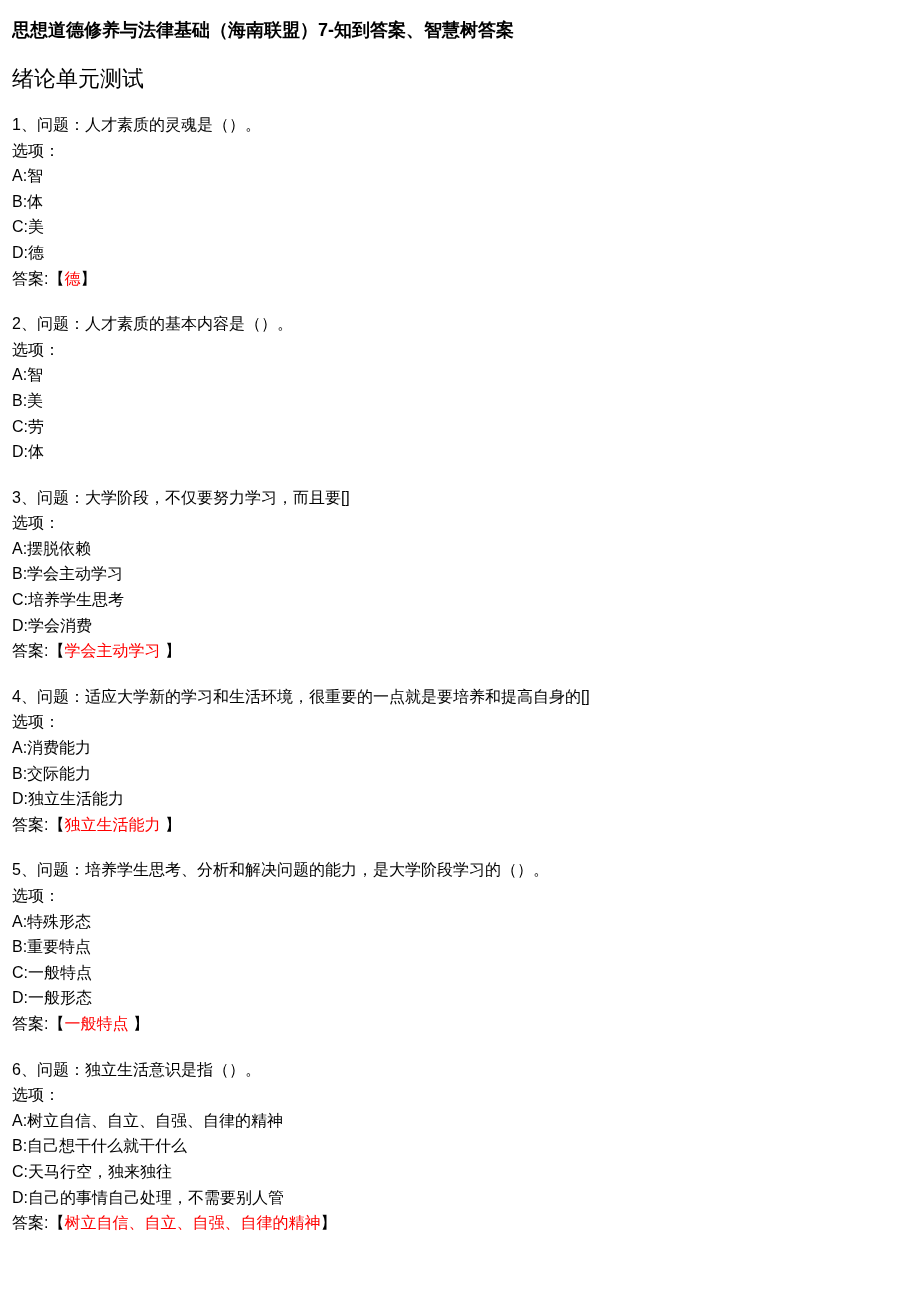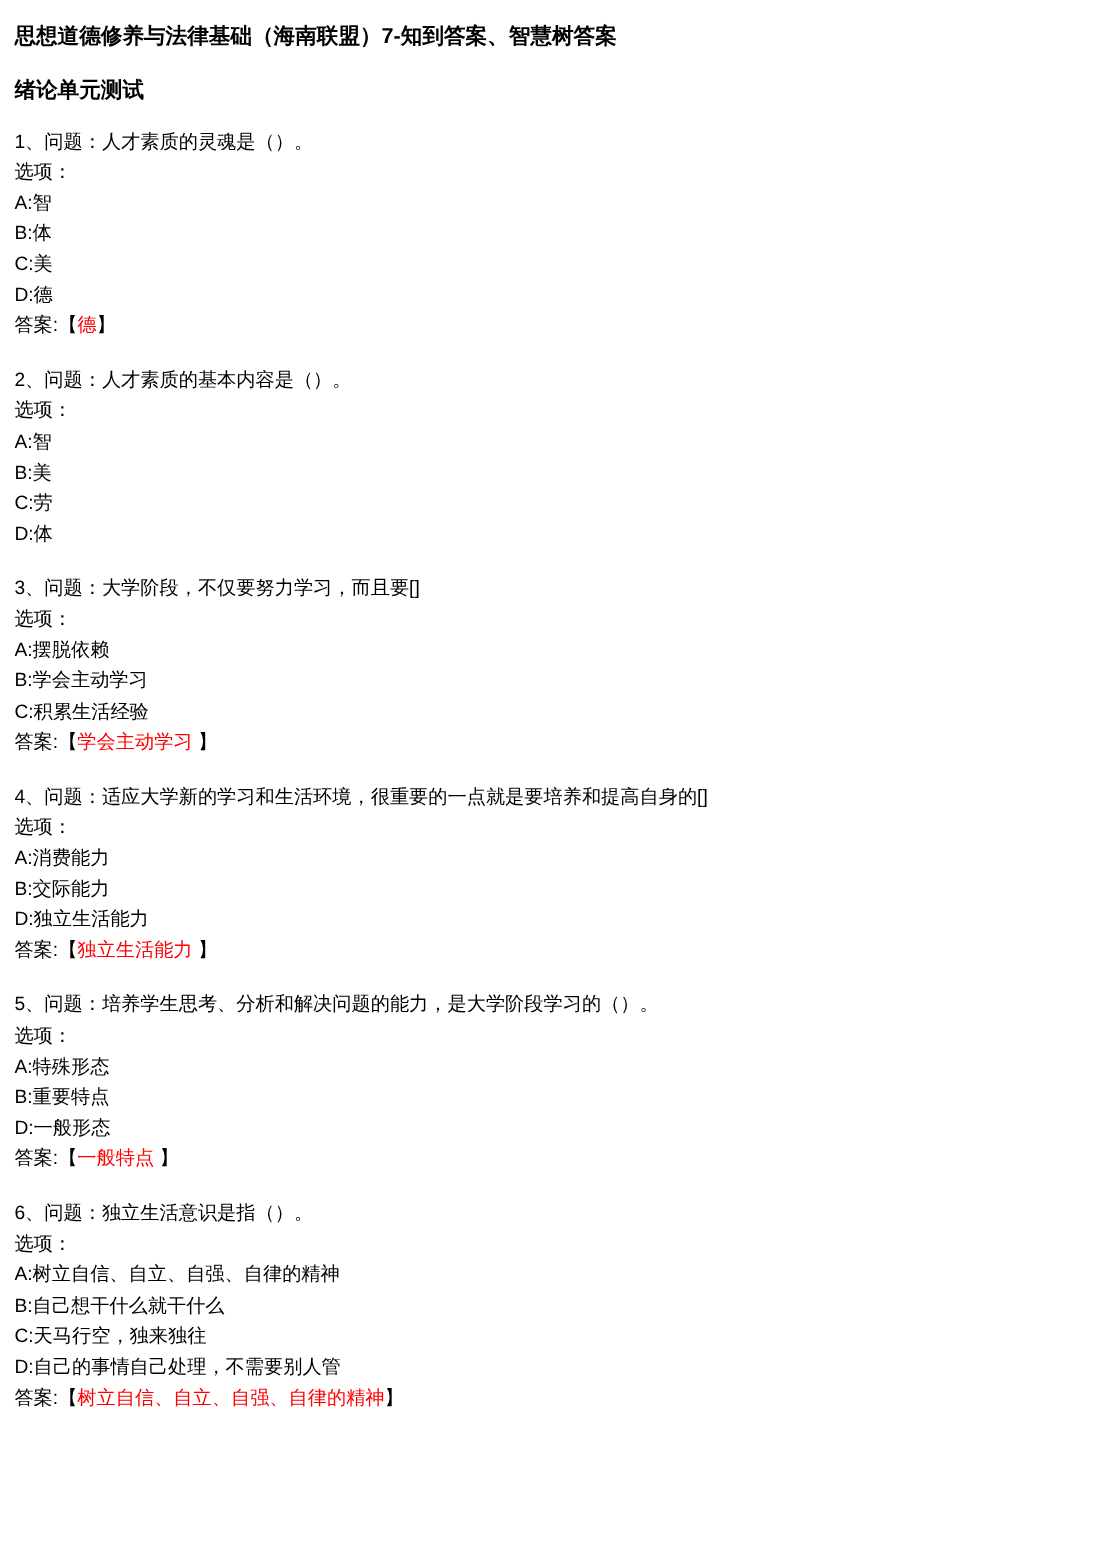--- a/index.html
+++ b/index.html
@@ -10,22 +10,22 @@
       color: #000;
       background: #fff;
       width: 896px;
     }
     h1 {
       font-size: 18px;
       font-weight: bold;
       margin: 8px 0 16px 0;
     }
     h2 {
-      font-size: 18px;
-      font-weight: bold;
+      font-size: 22px;
+      font-weight: normal;
       margin: 16px 0 16px 0;
     }
     .question-block {
       margin-bottom: 20px;
     }
     .line {
       margin: 0;
       line-height: 1.6;
     }
     .answer-red {
@@ -55,38 +55,40 @@
   <p class="line">B:美</p>
   <p class="line">C:劳</p>
   <p class="line">D:体</p>
 </div>
 
 <div class="question-block">
   <p class="line">3、问题：大学阶段，不仅要努力学习，而且要[]</p>
   <p class="line">选项：</p>
   <p class="line">A:摆脱依赖</p>
   <p class="line">B:学会主动学习</p>
-  <p class="line">C:积累生活经验</p>
+  <p class="line">C:培养学生思考</p>
+  <p class="line">D:学会消费</p>
   <p class="line"><span>答案:</span><span>【</span><span class="answer-red">学会主动学习 </span><span>】</span></p>
 </div>
 
 <div class="question-block">
   <p class="line">4、问题：适应大学新的学习和生活环境，很重要的一点就是要培养和提高自身的[]</p>
   <p class="line">选项：</p>
   <p class="line">A:消费能力</p>
   <p class="line">B:交际能力</p>
   <p class="line">D:独立生活能力</p>
   <p class="line"><span>答案:</span><span>【</span><span class="answer-red">独立生活能力 </span><span>】</span></p>
 </div>
 
 <div class="question-block">
   <p class="line">5、问题：培养学生思考、分析和解决问题的能力，是大学阶段学习的（）。</p>
   <p class="line">选项：</p>
   <p class="line">A:特殊形态</p>
   <p class="line">B:重要特点</p>
+  <p class="line">C:一般特点</p>
   <p class="line">D:一般形态</p>
   <p class="line"><span>答案:</span><span>【</span><span class="answer-red">一般特点 </span><span>】</span></p>
 </div>
 
 <div class="question-block">
   <p class="line">6、问题：独立生活意识是指（）。</p>
   <p class="line">选项：</p>
   <p class="line">A:树立自信、自立、自强、自律的精神</p>
   <p class="line">B:自己想干什么就干什么</p>
   <p class="line">C:天马行空，独来独往</p>

